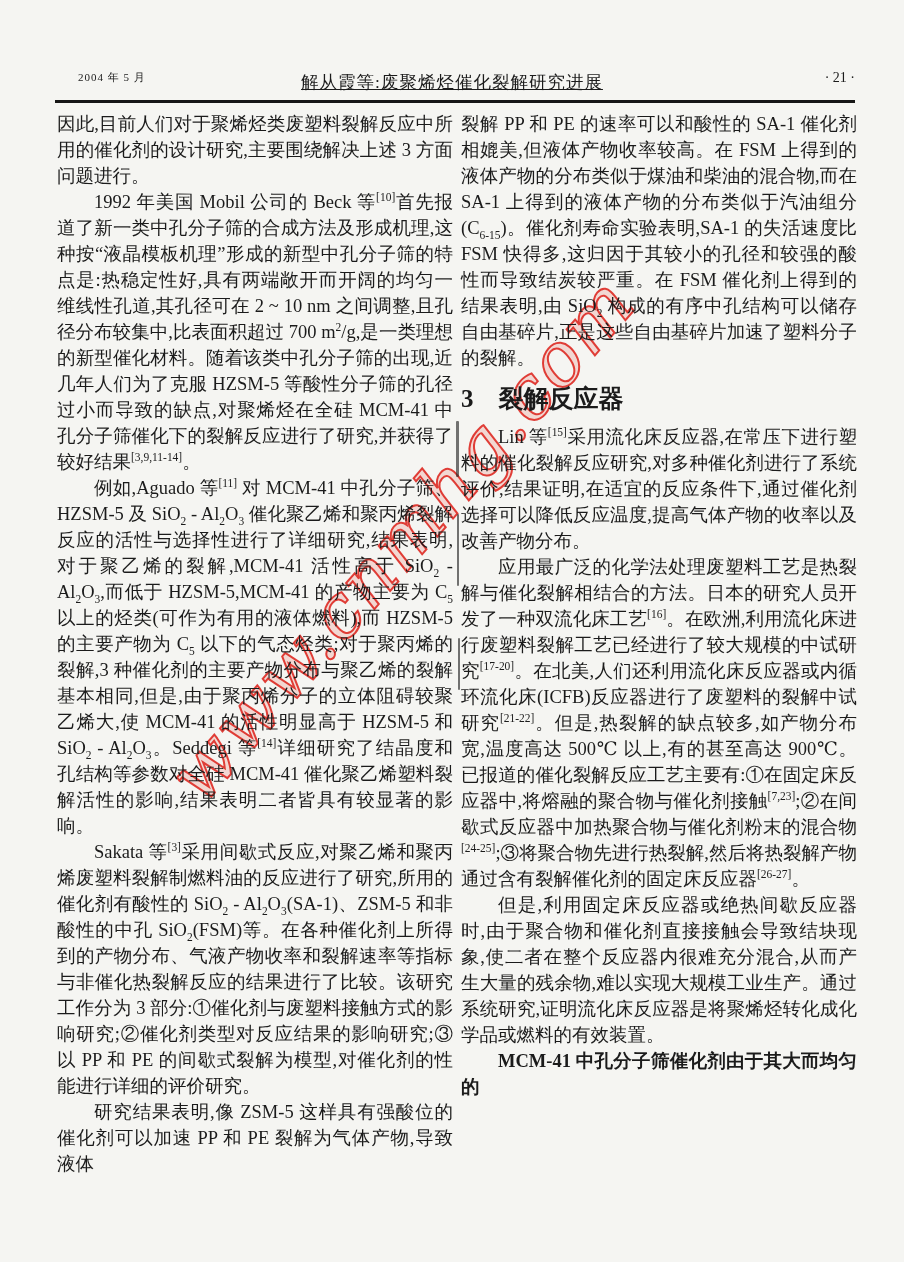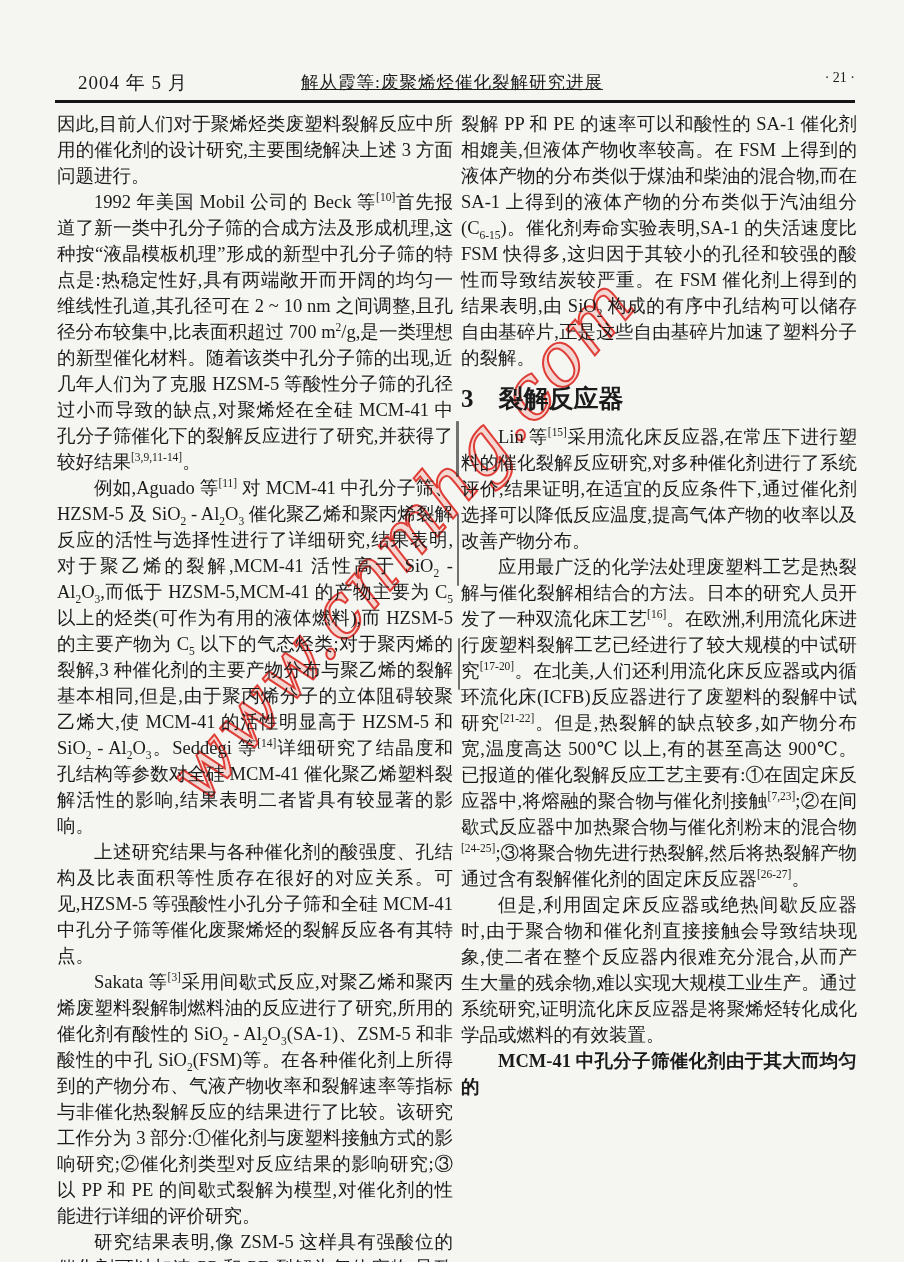--- a/index.html
+++ b/index.html
@@ -3,21 +3,21 @@
 <meta charset="utf-8">
 <style>
   html,body{margin:0;padding:0;}
   body{
     width:904px;height:1262px;position:relative;overflow:hidden;
     background:#f5f5f2;
     font-family:"Liberation Serif","DejaVu Serif",serif;
     color:#1b1b1b;
   }
   .page{position:absolute;inset:0;}
-  .hdr-date{position:absolute;left:78px;top:70px;font-size:19px;letter-spacing:1px;}
+  .hdr-date{position:absolute;left:78px;top:70px;font-size:11px;letter-spacing:1px;}
   .hdr-title{position:absolute;left:0;right:0;top:70px;text-align:center;font-size:17.5px;letter-spacing:1px;text-decoration:underline;}
   .hdr-page{position:absolute;right:49px;top:70px;font-size:14px;}
   .hdr-rule{position:absolute;left:55px;width:800px;top:100px;height:3px;background:#161616;}
   .col{
     position:absolute;top:111px;width:396px;
     font-size:18.5px;line-height:26px;
     text-align:justify;text-justify:inter-character;
   }
   .col-left{left:57px;}
   .col-right{left:461px;}
@@ -49,21 +49,20 @@
   <div class="hdr-title">解从霞等:废聚烯烃催化裂解研究进展</div>
   <div class="hdr-page">· 21 ·</div>
   <div class="hdr-rule"></div>
 
   <div class="watermark">www.cnmhg.com</div>
 
   <div class="col col-left">
       <p class="para"><span>因此,目前人们对于聚烯烃类废塑料裂解反应中所用的催化剂的设计研究,主要围绕解决上述 3 方面问题进行。</span></p>
       <p class="para ind"><span>1992 年美国 Mobil 公司的 Beck 等</span><sup>[10]</sup><span>首先报道了新一类中孔分子筛的合成方法及形成机理,这种按“液晶模板机理”形成的新型中孔分子筛的特点是:热稳定性好,具有两端敞开而开阔的均匀一维线性孔道,其孔径可在 2 ~ 10 nm 之间调整,且孔径分布较集中,比表面积超过 700 m</span><sup>2</sup><span>/g,是一类理想的新型催化材料。随着该类中孔分子筛的出现,近几年人们为了克服 HZSM-5 等酸性分子筛的孔径过小而导致的缺点,对聚烯烃在全硅 MCM-41 中孔分子筛催化下的裂解反应进行了研究,并获得了较好结果</span><sup>[3,9,11-14]</sup><span>。</span></p>
       <p class="para ind"><span>例如,Aguado 等</span><sup>[11]</sup><span> 对 MCM-41 中孔分子筛、HZSM-5 及 SiO</span><sub>2</sub><span> - Al</span><sub>2</sub><span>O</span><sub>3</sub><span> 催化聚乙烯和聚丙烯裂解反应的活性与选择性进行了详细研究,结果表明,对于聚乙烯的裂解,MCM-41 活性高于 SiO</span><sub>2</sub><span> - Al</span><sub>2</sub><span>O</span><sub>3</sub><span>,而低于 HZSM-5,MCM-41 的产物主要为 C</span><sub>5</sub><span> 以上的烃类(可作为有用的液体燃料),而 HZSM-5 的主要产物为 C</span><sub>5</sub><span> 以下的气态烃类;对于聚丙烯的裂解,3 种催化剂的主要产物分布与聚乙烯的裂解基本相同,但是,由于聚丙烯分子的立体阻碍较聚乙烯大,使 MCM-41 的活性明显高于 HZSM-5 和 SiO</span><sub>2</sub><span> - Al</span><sub>2</sub><span>O</span><sub>3</sub><span>。Seddegi 等</span><sup>[14]</sup><span>详细研究了结晶度和孔结构等参数对全硅 MCM-41 催化聚乙烯塑料裂解活性的影响,结果表明二者皆具有较显著的影响。</span></p>
-      <p class="para ind"><span>上述研究结果与各种催化剂的酸强度、孔结构及比表面积等性质存在很好的对应关系。可见,HZSM-5 等强酸性小孔分子筛和全硅 MCM-41 中孔分子筛等催化废聚烯烃的裂解反应各有其特点。</span></p>
       <p class="para ind"><span>Sakata 等</span><sup>[3]</sup><span>采用间歇式反应,对聚乙烯和聚丙烯废塑料裂解制燃料油的反应进行了研究,所用的催化剂有酸性的 SiO</span><sub>2</sub><span> - Al</span><sub>2</sub><span>O</span><sub>3</sub><span>(SA-1)、ZSM-5 和非酸性的中孔 SiO</span><sub>2</sub><span>(FSM)等。在各种催化剂上所得到的产物分布、气液产物收率和裂解速率等指标与非催化热裂解反应的结果进行了比较。该研究工作分为 3 部分:①催化剂与废塑料接触方式的影响研究;②催化剂类型对反应结果的影响研究;③以 PP 和 PE 的间歇式裂解为模型,对催化剂的性能进行详细的评价研究。</span></p>
       <p class="para ind"><span>研究结果表明,像 ZSM-5 这样具有强酸位的催化剂可以加速 PP 和 PE 裂解为气体产物,导致液体</span></p>
     </div>
   <div class="col col-right">
       <p class="para"><span>裂解 PP 和 PE 的速率可以和酸性的 SA-1 催化剂相媲美,但液体产物收率较高。在 FSM 上得到的液体产物的分布类似于煤油和柴油的混合物,而在 SA-1 上得到的液体产物的分布类似于汽油组分(C</span><sub>6-15</sub><span>)。催化剂寿命实验表明,SA-1 的失活速度比 FSM 快得多,这归因于其较小的孔径和较强的酸性而导致结炭较严重。在 FSM 催化剂上得到的结果表明,由 SiO</span><sub>2</sub><span> 构成的有序中孔结构可以储存自由基碎片,正是这些自由基碎片加速了塑料分子的裂解。</span></p>
       <h2 class="sec-head"><span>3　裂解反应器</span></h2>
       <p class="para ind"><span>Lin 等</span><sup>[15]</sup><span>采用流化床反应器,在常压下进行塑料的催化裂解反应研究,对多种催化剂进行了系统评价,结果证明,在适宜的反应条件下,通过催化剂选择可以降低反应温度,提高气体产物的收率以及改善产物分布。</span></p>
       <p class="para ind"><span>应用最广泛的化学法处理废塑料工艺是热裂解与催化裂解相结合的方法。日本的研究人员开发了一种双流化床工艺</span><sup>[16]</sup><span>。在欧洲,利用流化床进行废塑料裂解工艺已经进行了较大规模的中试研究</span><sup>[17-20]</sup><span>。在北美,人们还利用流化床反应器或内循环流化床(ICFB)反应器进行了废塑料的裂解中试研究</span><sup>[21-22]</sup><span>。但是,热裂解的缺点较多,如产物分布宽,温度高达 500℃ 以上,有的甚至高达 900℃。已报道的催化裂解反应工艺主要有:①在固定床反应器中,将熔融的聚合物与催化剂接触</span><sup>[7,23]</sup><span>;②在间歇式反应器中加热聚合物与催化剂粉末的混合物</span><sup>[24-25]</sup><span>;③将聚合物先进行热裂解,然后将热裂解产物通过含有裂解催化剂的固定床反应器</span><sup>[26-27]</sup><span>。</span></p>
       <p class="para ind"><span>但是,利用固定床反应器或绝热间歇反应器时,由于聚合物和催化剂直接接触会导致结块现象,使二者在整个反应器内很难充分混合,从而产生大量的残余物,难以实现大规模工业生产。通过系统研究,证明流化床反应器是将聚烯烃转化成化学品或燃料的有效装置。</span></p>
       <p class="para ind"><span class="b">MCM-41 中孔分子筛催化剂由于其大而均匀的</span></p>

